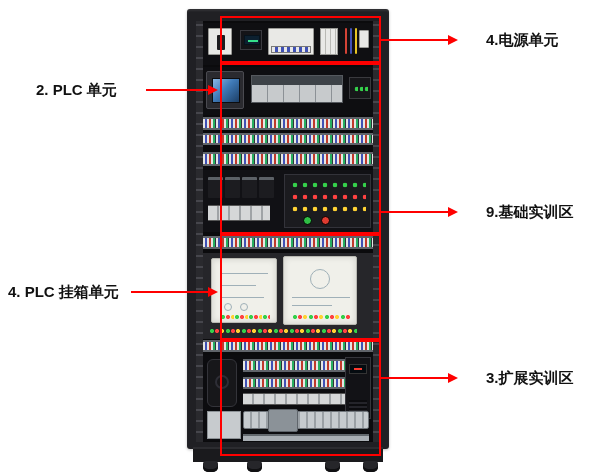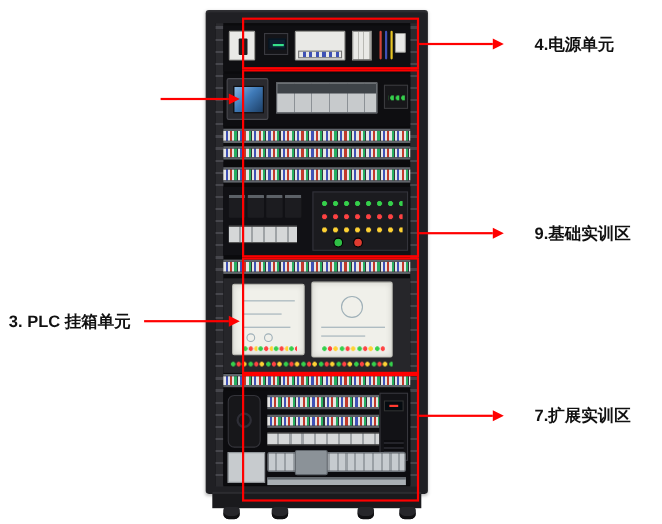--- a/index.html
+++ b/index.html
@@ -193,17 +193,18 @@
   <div class="aline" style="left:131px;top:291px;width:77px;"></div>
   <div class="ahead" style="left:208px;top:287px;"></div>
 
   <div class="aline" style="left:381px;top:211px;width:67px;"></div>
   <div class="ahead" style="left:448px;top:207px;"></div>
 
   <div class="aline" style="left:381px;top:377px;width:67px;"></div>
   <div class="ahead" style="left:448px;top:373px;"></div>
 
   <div class="lbl" style="left:486px;top:31px;">4.电源单元</div>
-  <div class="lbl" style="left:8px;top:283px;">3. PLC 挂箱单元</div>
+  <div class="lbl" style="left:36px;top:81px;">2. PLC 单元</div>
+  <div class="lbl" style="left:8px;top:283px;">4. PLC 挂箱单元</div>
   <div class="lbl" style="left:486px;top:203px;">9.基础实训区</div>
-  <div class="lbl" style="left:486px;top:369px;">7.扩展实训区</div>
+  <div class="lbl" style="left:486px;top:369px;">3.扩展实训区</div>
 
 </div>
 
 </body></html>

